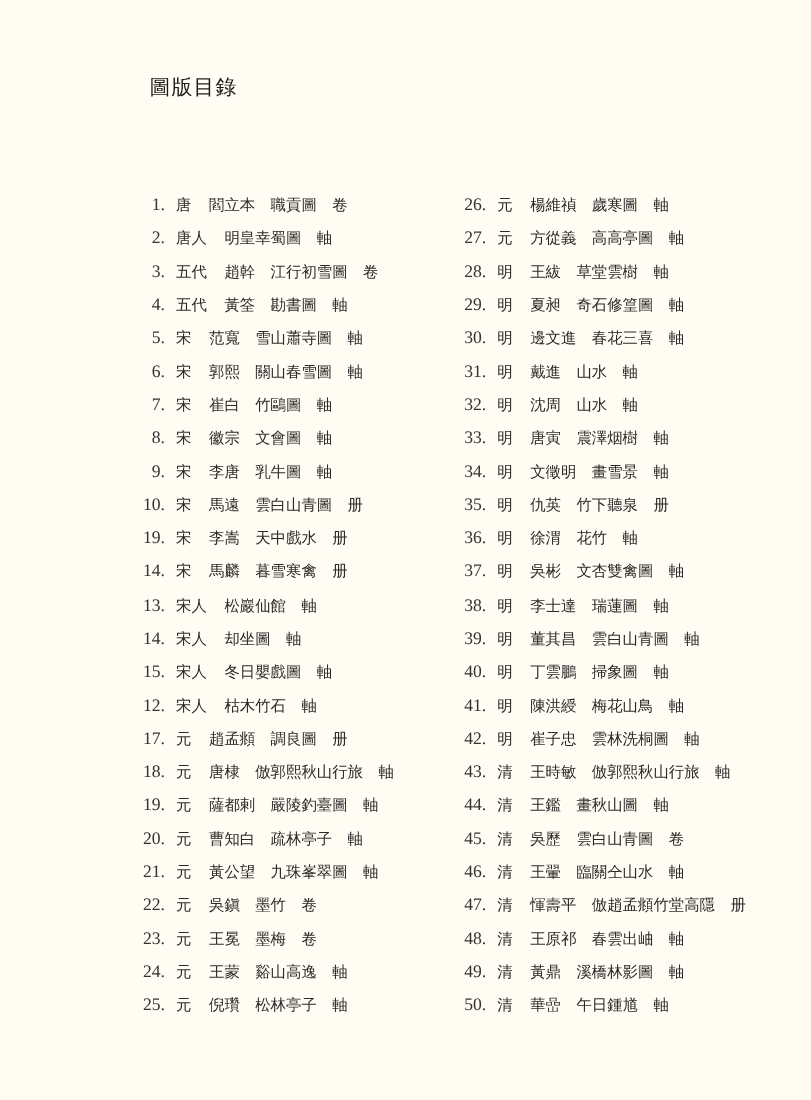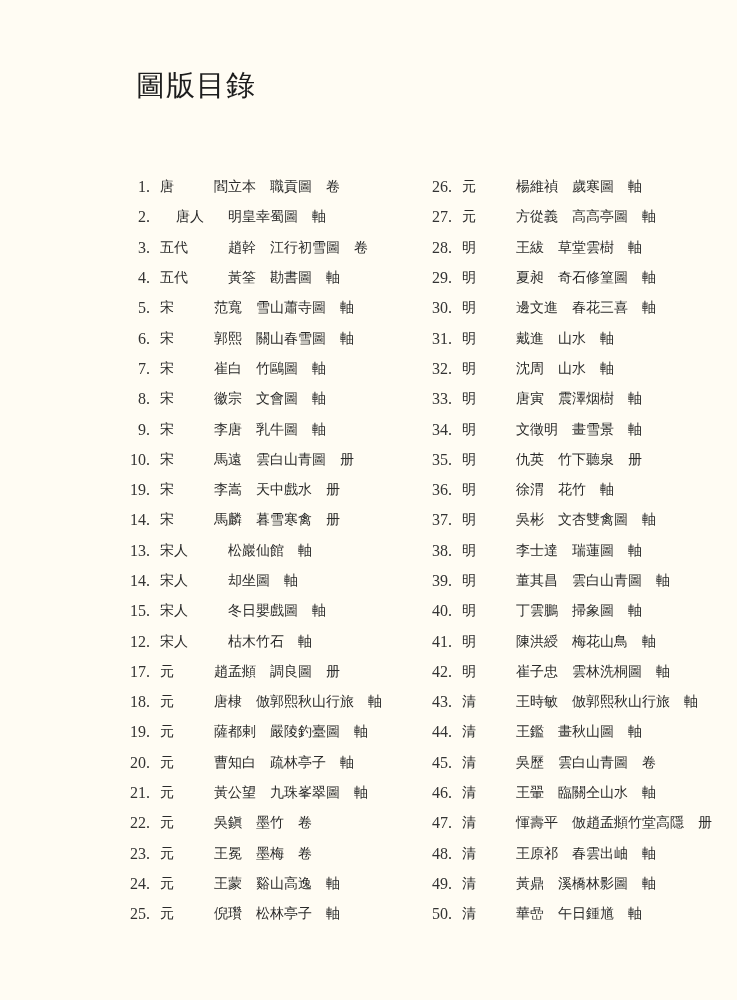--- a/index.html
+++ b/index.html
@@ -5,55 +5,55 @@
   html, body { margin: 0; padding: 0; }
   body {
     width: 737px; height: 1000px;
     background: #fffcf3;
     position: relative; overflow: hidden;
     font-family: "DejaVu Serif", "Liberation Serif", serif;
     color: #2a2a2a;
   }
   .title {
     position: absolute; left: 136px; top: 66px;
-    font-size: 29px; letter-spacing: 1px; color: #1c1c1c;
+    font-size: 19px; letter-spacing: 1px; color: #1c1c1c;
     font-family: "DejaVu Serif", serif;
   }
   .col { position: absolute; top: 172px; }
   .col.left { left: 110px; }
-  .col.right { left: 412px; }
+  .col.right { left: 402px; }
   .row {
     height: 30.3px; display: flex; align-items: center;
     font-size: 14px; white-space: nowrap;
   }
   .num {
     width: 40px; text-align: right; padding-right: 10px;
     font-family: "Liberation Serif", serif; font-size: 16px; color: #333;
   }
   .dyn { width: 30px; }
-  .art { margin-right: 14px; margin-left: 24px; }
+  .art { margin-right: 14px; }
   .ttl { margin-right: 14px; }
   .fmt { }
 </style>
 </head>
 <body>
 
 <div class="title">圖版目錄</div>
 
 <div class="col left">
     <div class="row">
     <span class="num">1.</span>
     <span class="dyn">唐</span>
     <span class="art">閻立本</span>
     <span class="ttl">職貢圖</span>
     <span class="fmt">卷</span>
   </div>
     <div class="row">
     <span class="num">2.</span>
-    <span class="dyn" style="width: 44px; text-align: right;">唐人</span>
+    <span class="dyn" style="width: 44px;">唐人</span>
     <span class="art" style="margin-right: 0px;"></span>
     <span class="ttl">明皇幸蜀圖</span>
     <span class="fmt">軸</span>
   </div>
     <div class="row">
     <span class="num">3.</span>
     <span class="dyn" style="width: 44px;">五代</span>
     <span class="art">趙幹</span>
     <span class="ttl">江行初雪圖</span>
     <span class="fmt">卷</span>

